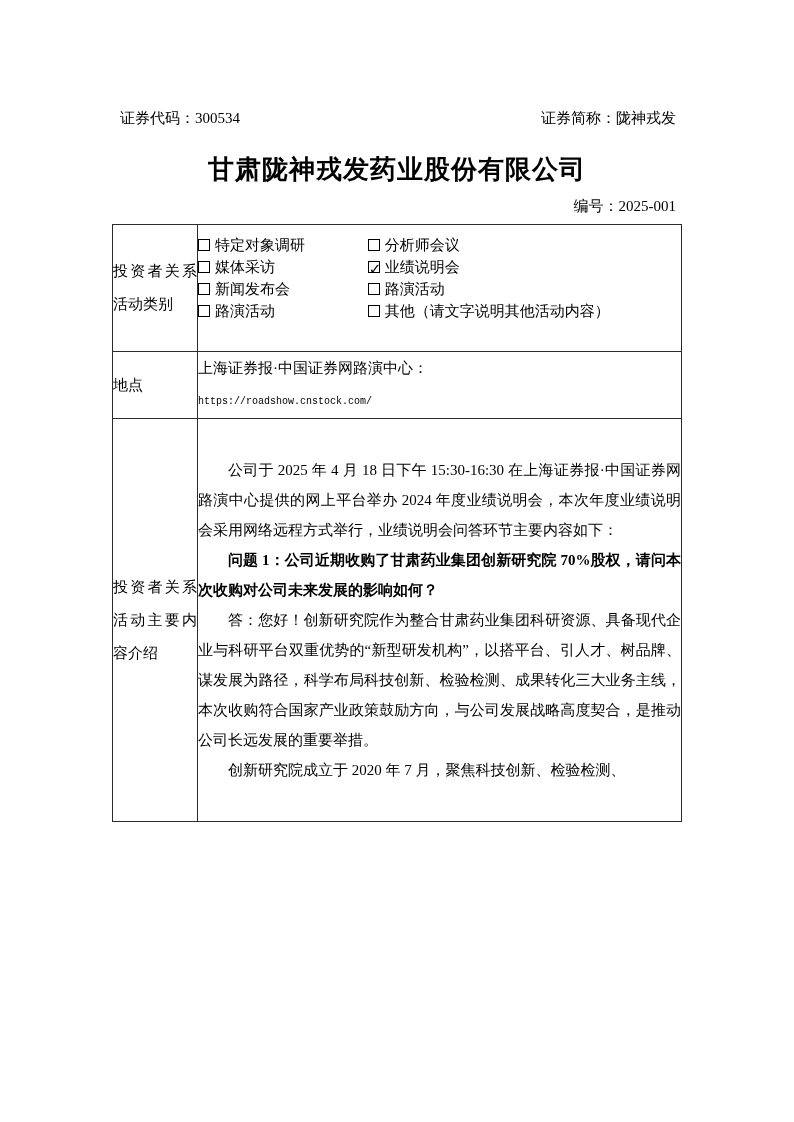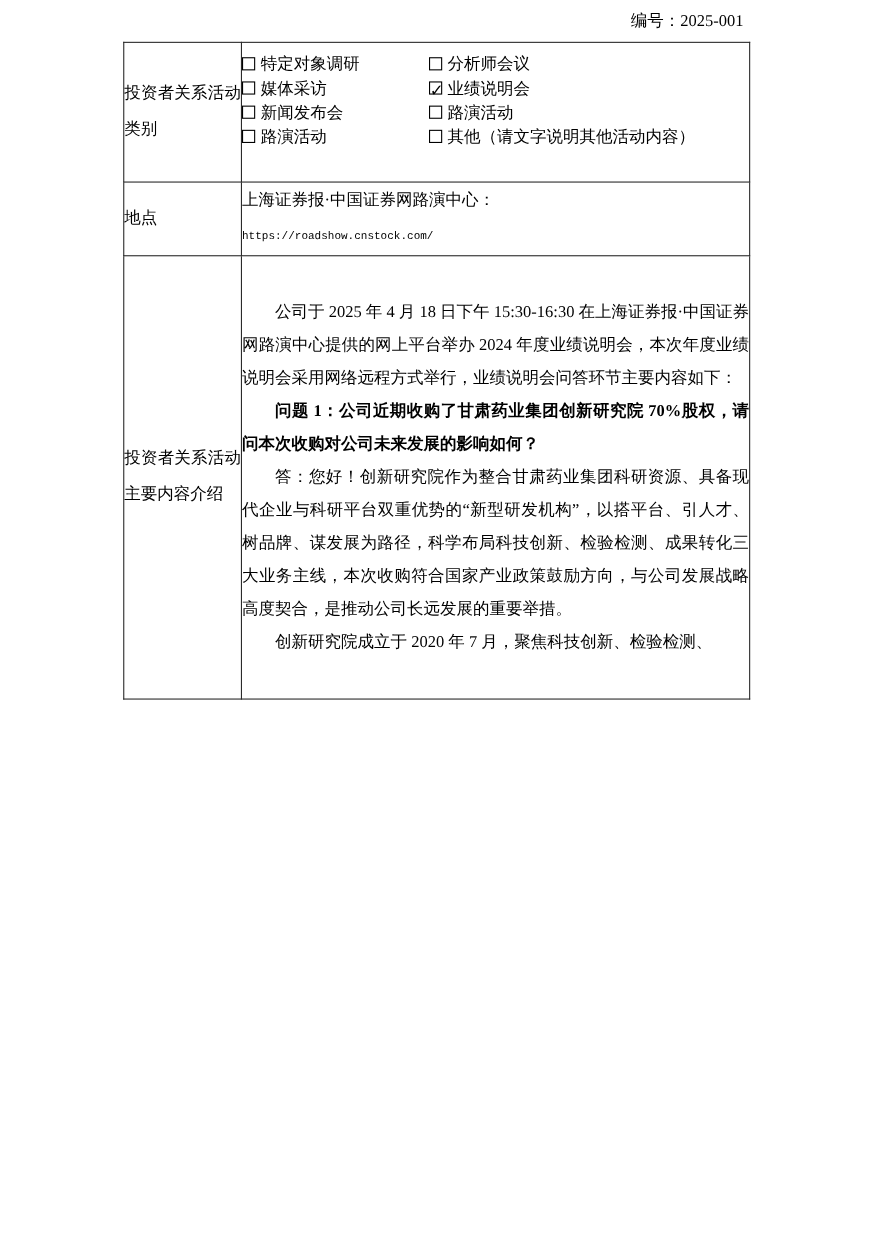--- a/index.html
+++ b/index.html
@@ -51,21 +51,21 @@
     border-collapse: collapse;
     table-layout: fixed;
     font-size: 15px;
   }
   table.record-table td {
     border: 1px solid #2b2b2b;
     vertical-align: middle;
     padding: 0;
   }
   td.label-cell {
-    width: 107px;
+    width: 85px;
     padding: 4px 8px;
     line-height: 33px;
     text-align: justify;
     text-justify: inter-character;
   }
   td.content-cell { padding: 2px 12px; line-height: 33px; }
   .url-line { font-family: "Liberation Mono", "DejaVu Sans Mono", monospace; font-size: 10px; }
   .cb-wrap {
     display: flex;
     flex-direction: column;
@@ -102,21 +102,26 @@
     text-align: justify;
     text-justify: inter-character;
   }
   .para.bold { font-weight: 700; }
 </style>
 </head>
 <body>
 
 <div class="page">
 
+  <div class="meta-row">
+    <span>证券代码：300534</span>
+    <span>证券简称：陇神戎发</span>
+  </div>
 
+  <h1 class="title">甘肃陇神戎发药业股份有限公司</h1>
   <div class="doc-no">编号：2025-001</div>
 
   <table class="record-table">
     <tbody>
         <tr>
       <td class="label-cell" style="height:127px;">投资者关系活动类别</td>
       <td class="content-cell">
         <div class="cb-wrap">
           <div class="cb-line">
             <span class="cb-item w1"><span class="cb"></span><span class="cb-label">特定对象调研</span></span>

